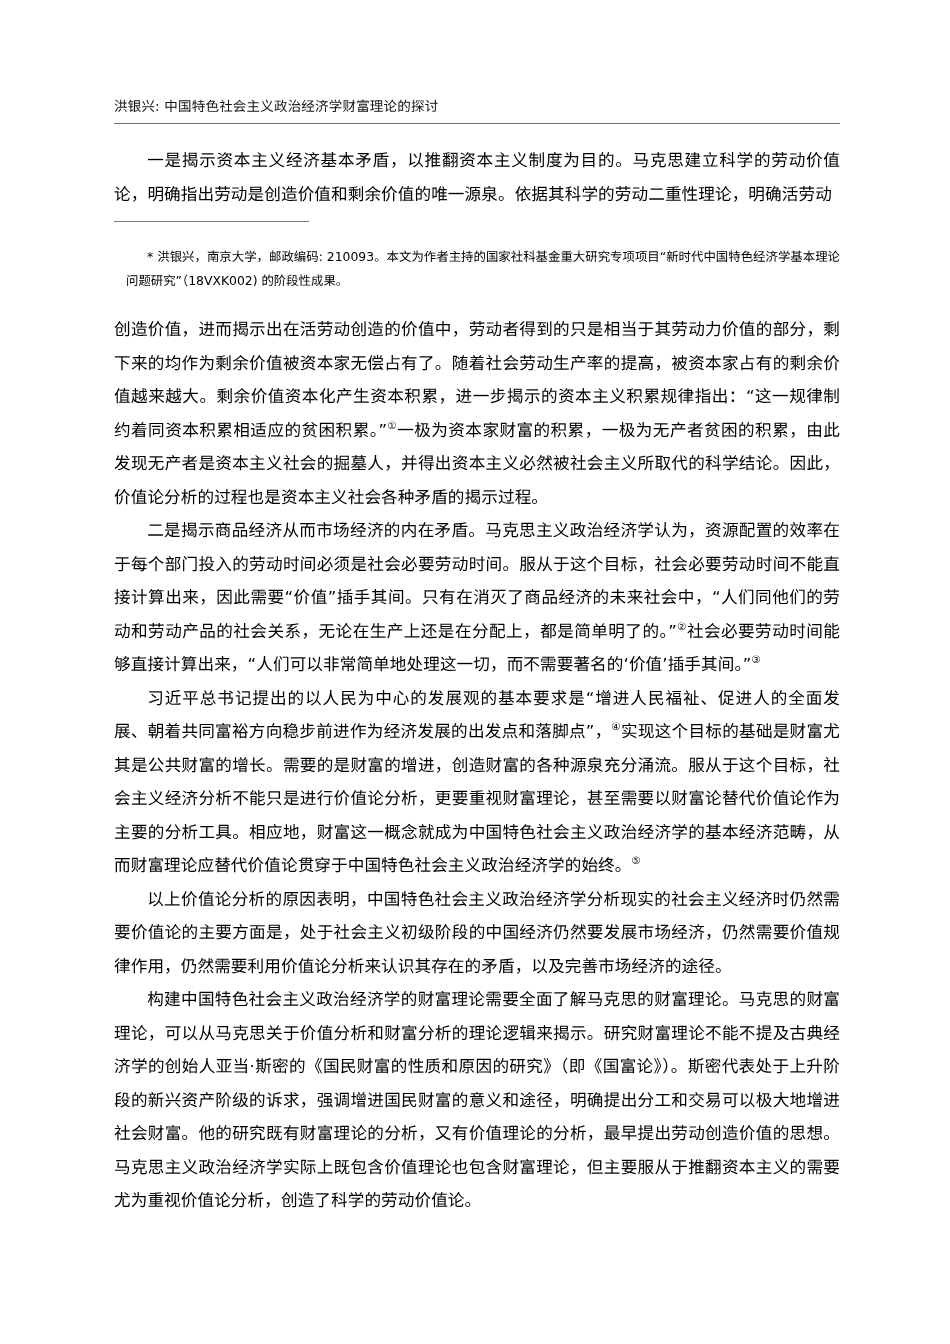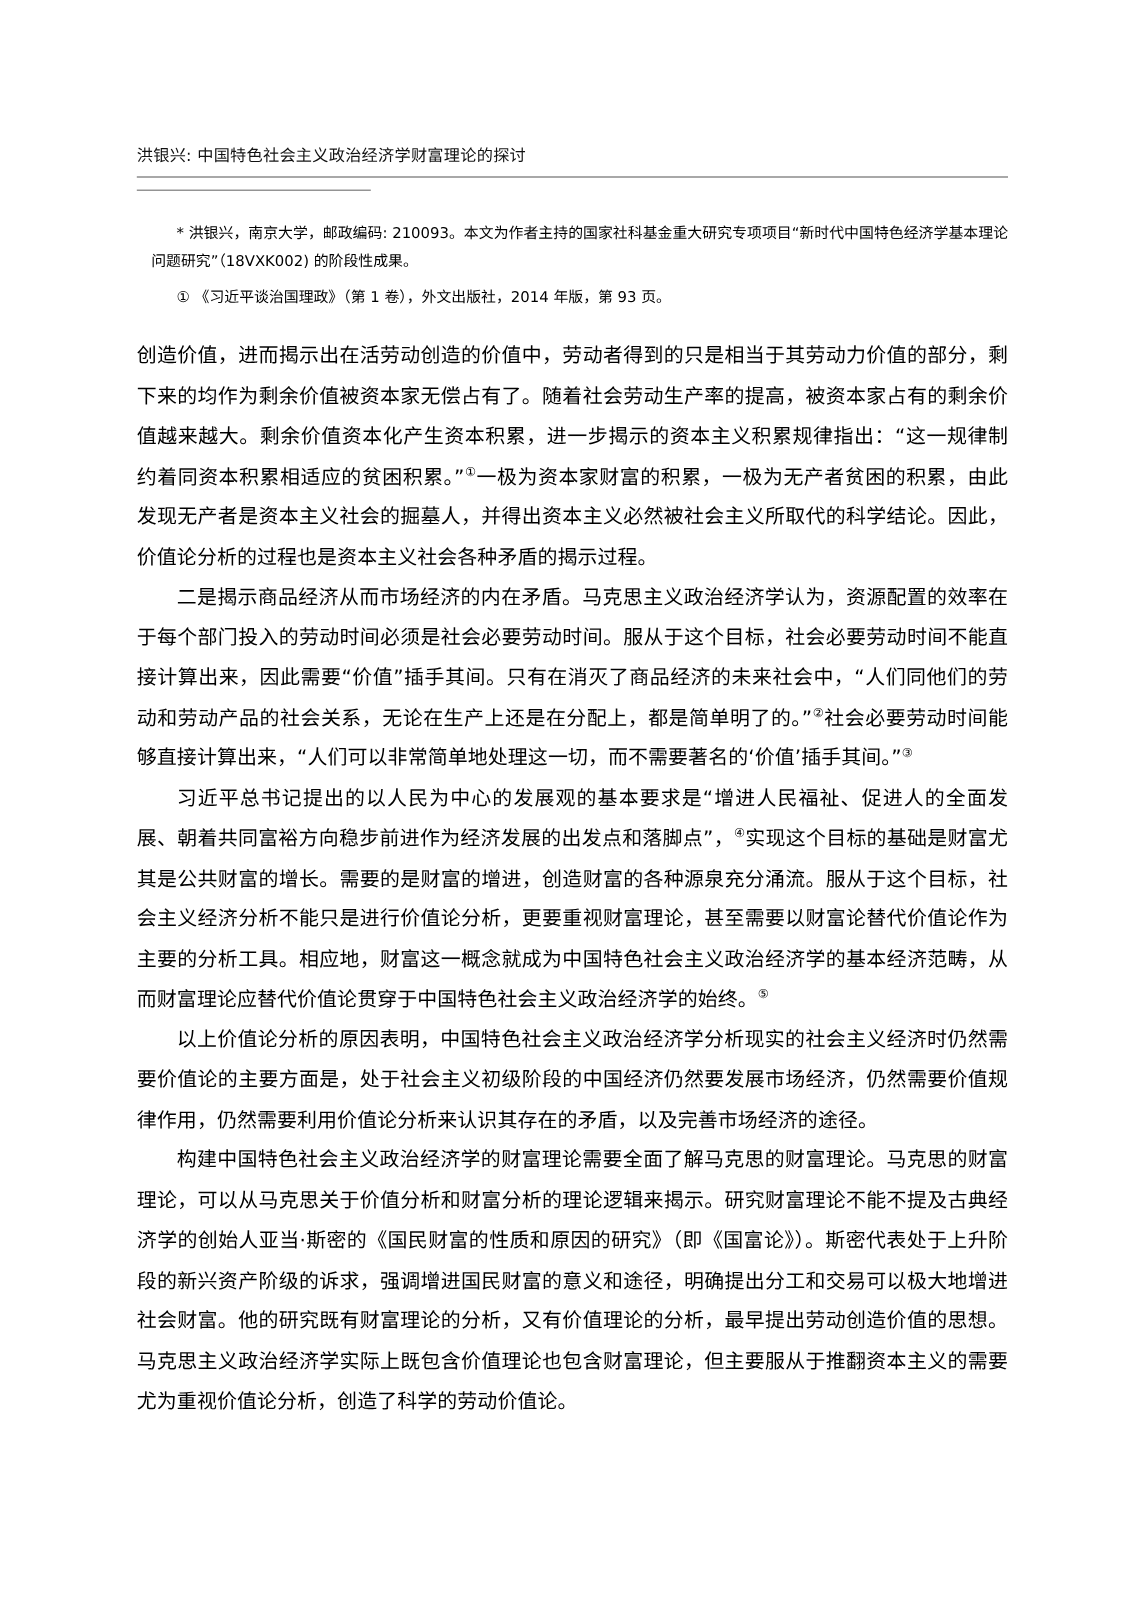--- a/index.html
+++ b/index.html
@@ -16,21 +16,21 @@
     position: relative;
     width: 950px;
     height: 1344px;
     background: #ffffff;
     box-sizing: border-box;
     overflow: hidden;
   }
   .content {
     position: absolute;
     left: 114px;
-    top: 120px;
+    top: 96px;
     width: 726px;
   }
 
   
   .running-header {
     font-size: 13.5px;
     line-height: 1.5;
     color: #111;
     letter-spacing: 0.2px;
     white-space: nowrap;
@@ -100,26 +100,28 @@
 </style>
 </head>
 <body>
 
 <div class="page">
   <div class="content">
 
     <div class="running-header">洪银兴: 中国特色社会主义政治经济学财富理论的探讨</div>
     <hr class="header-rule">
 
+    <div class="body-block">
+      <p class="para indent">一是揭示资本主义经济基本矛盾，以推翻资本主义制度为目的。马克思建立科学的劳动价值论，明确指出劳动是创造价值和剩余价值的唯一源泉。依据其科学的劳动二重性理论，明确活劳动</p>
+    </div>
 
     <div class="footnote-zone">
       <hr class="footnote-rule">
       <div class="footnotes">
         <p class="footnote">* 洪银兴，南京大学，邮政编码: 210093。本文为作者主持的国家社科基金重大研究专项项目“新时代中国特色经济学基本理论问题研究”（18VXK002) 的阶段性成果。</p>
-        <p class="footnote">① 《习近平谈治国理政》（第 1 卷），外文出版社，2014 年版，第 93 页。</p>
       </div>
     </div>
 
     <div class="after-footnote">
 
       <p class="para"><span>创造价值，进而揭示出在活劳动创造的价值中，劳动者得到的只是相当于其劳动力价值的部分，剩下来的均作为剩余价值被资本家无偿占有了。随着社会劳动生产率的提高，被资本家占有的剩余价值越来越大。剩余价值资本化产生资本积累，进一步揭示的资本主义积累规律指出：“这一规律制约着同资本积累相适应的贫困积累。”</span><sup class="fn-ref">①</sup><span>一极为资本家财富的积累，一极为无产者贫困的积累，由此发现无产者是资本主义社会的掘墓人，并得出资本主义必然被社会主义所取代的科学结论。因此，价值论分析的过程也是资本主义社会各种矛盾的揭示过程。</span></p>
 
       <p class="para indent"><span>二是揭示商品经济从而市场经济的内在矛盾。马克思主义政治经济学认为，资源配置的效率在于每个部门投入的劳动时间必须是社会必要劳动时间。服从于这个目标，社会必要劳动时间不能直接计算出来，因此需要“价值”插手其间。只有在消灭了商品经济的未来社会中，“人们同他们的劳动和劳动产品的社会关系，无论在生产上还是在分配上，都是简单明了的。”</span><sup class="fn-ref">②</sup><span>社会必要劳动时间能够直接计算出来，“人们可以非常简单地处理这一切，而不需要著名的‘价值’插手其间。”</span><sup class="fn-ref">③</sup></p>
 
       <p class="para indent"><span>习近平总书记提出的以人民为中心的发展观的基本要求是“增进人民福祉、促进人的全面发展、朝着共同富裕方向稳步前进作为经济发展的出发点和落脚点”，</span><sup class="fn-ref">④</sup><span>实现这个目标的基础是财富尤其是公共财富的增长。需要的是财富的增进，创造财富的各种源泉充分涌流。服从于这个目标，社会主义经济分析不能只是进行价值论分析，更要重视财富理论，甚至需要以财富论替代价值论作为主要的分析工具。相应地，财富这一概念就成为中国特色社会主义政治经济学的基本经济范畴，从而财富理论应替代价值论贯穿于中国特色社会主义政治经济学的始终。</span><sup class="fn-ref">⑤</sup></p>

